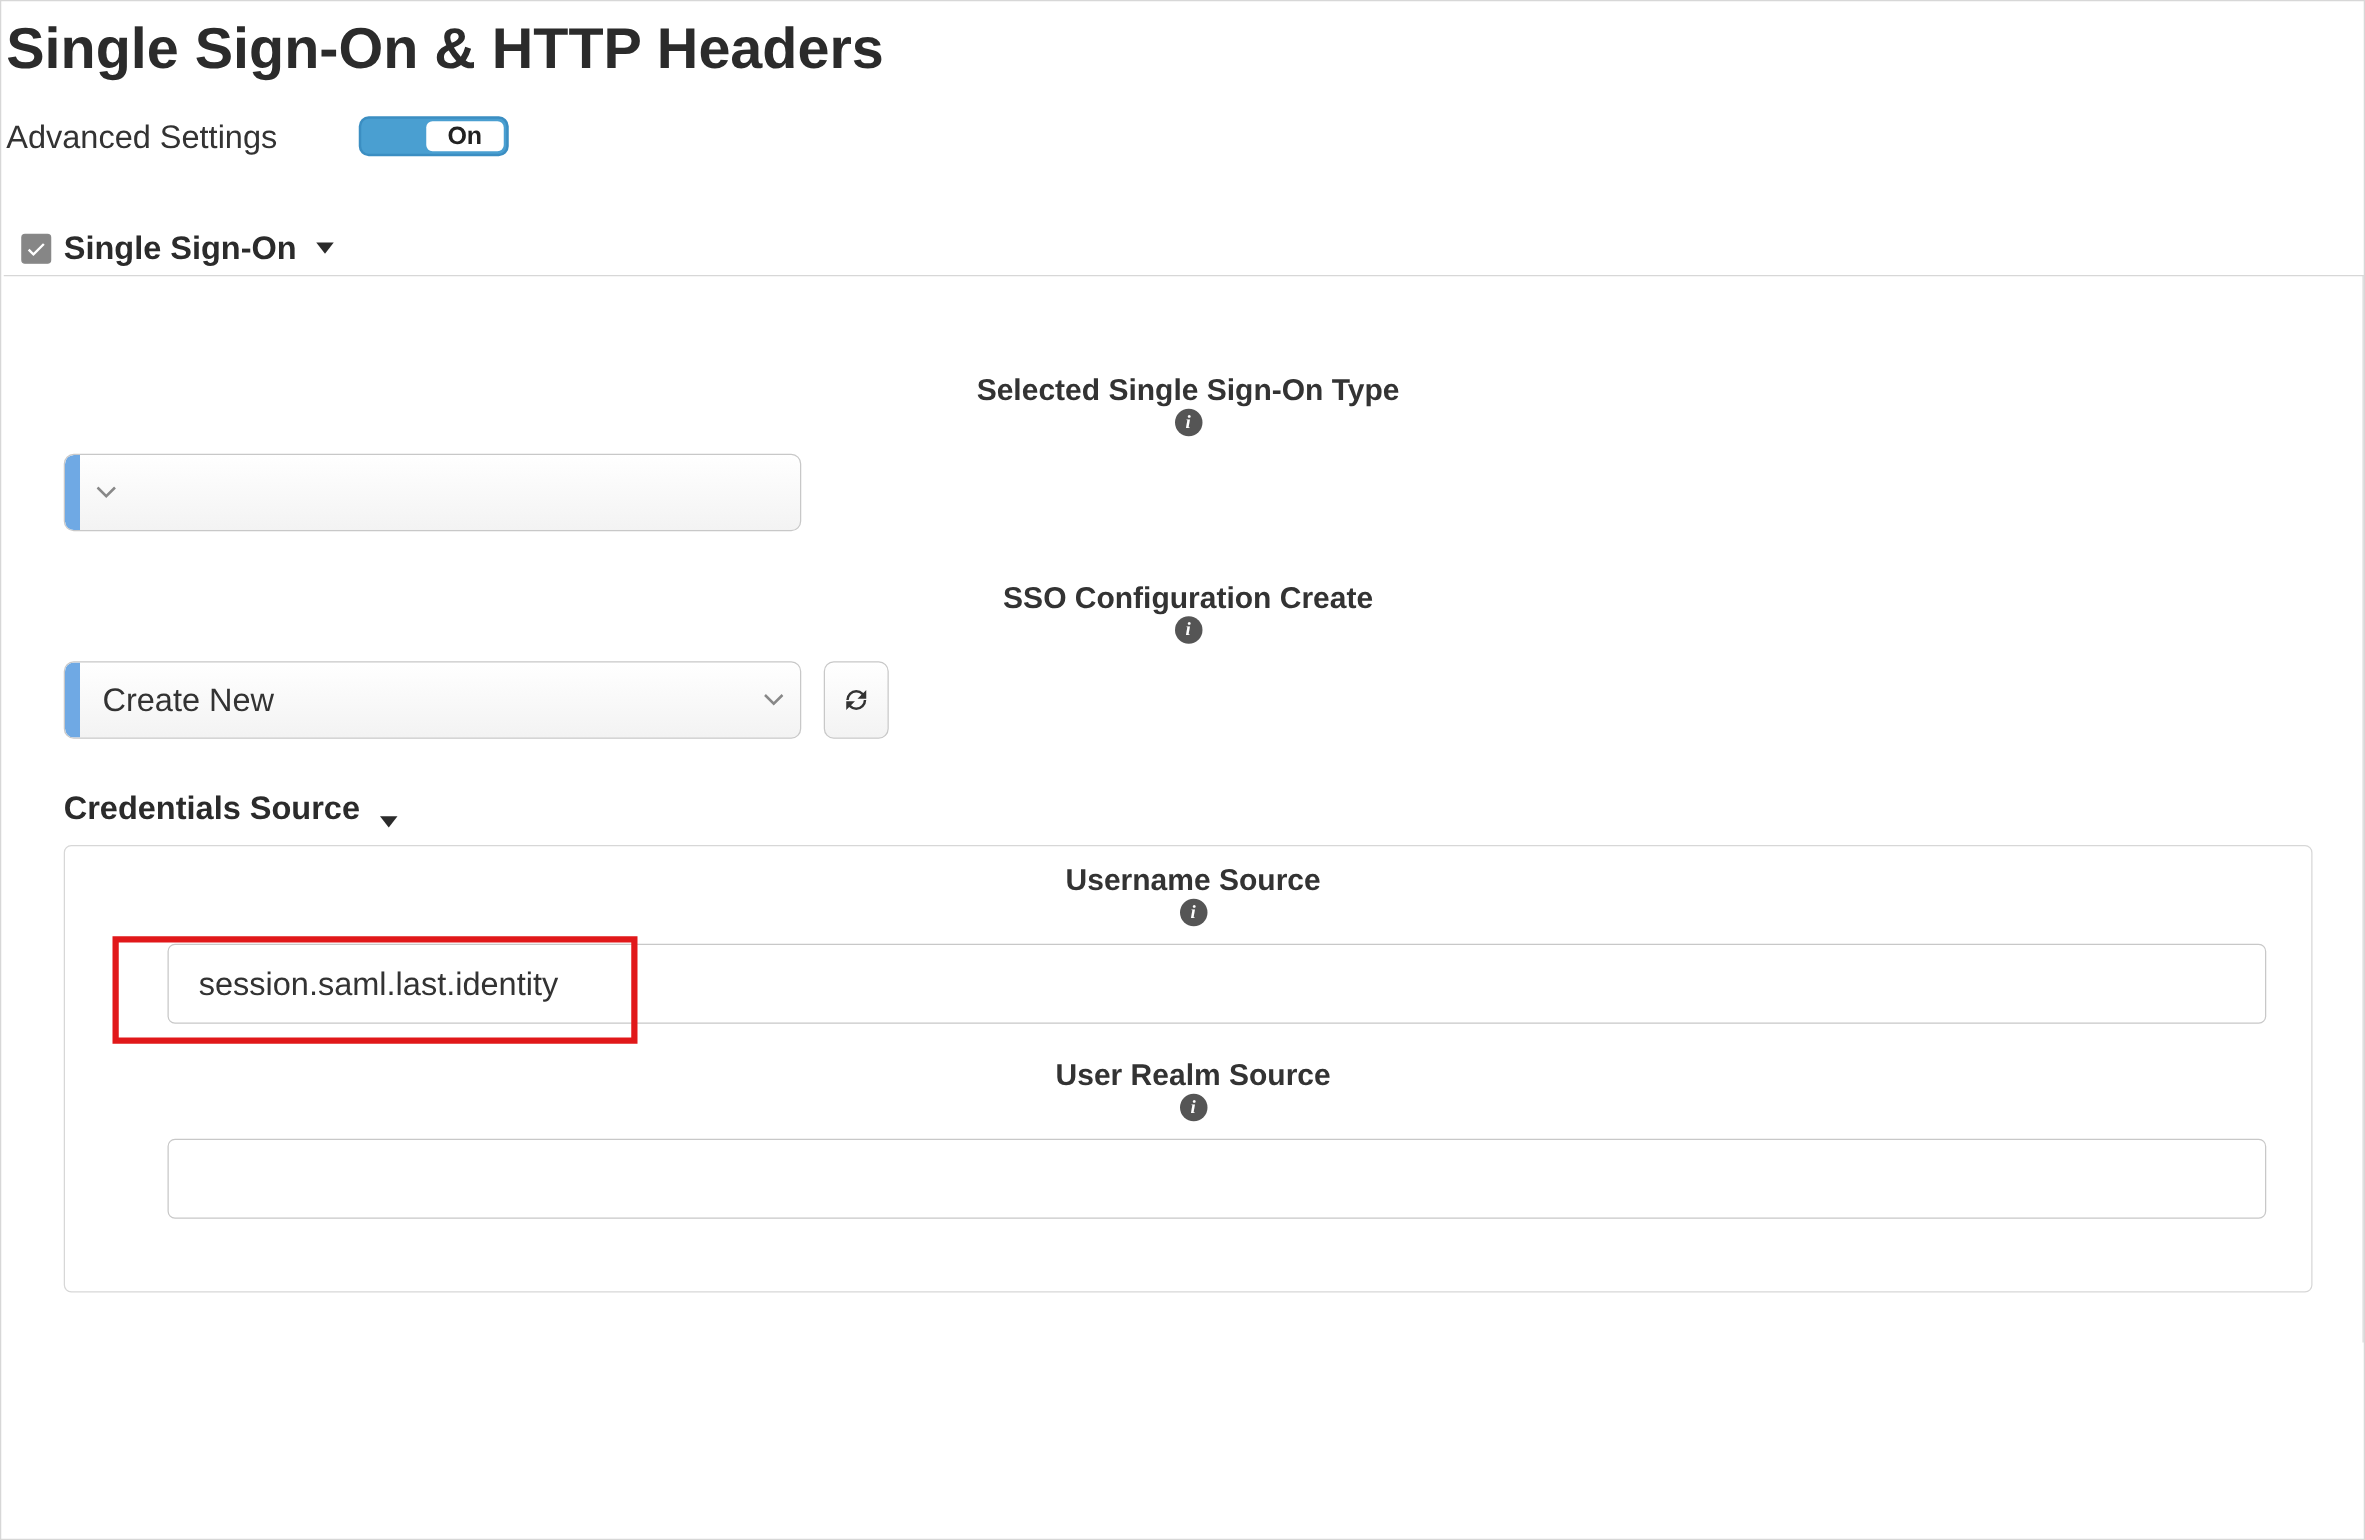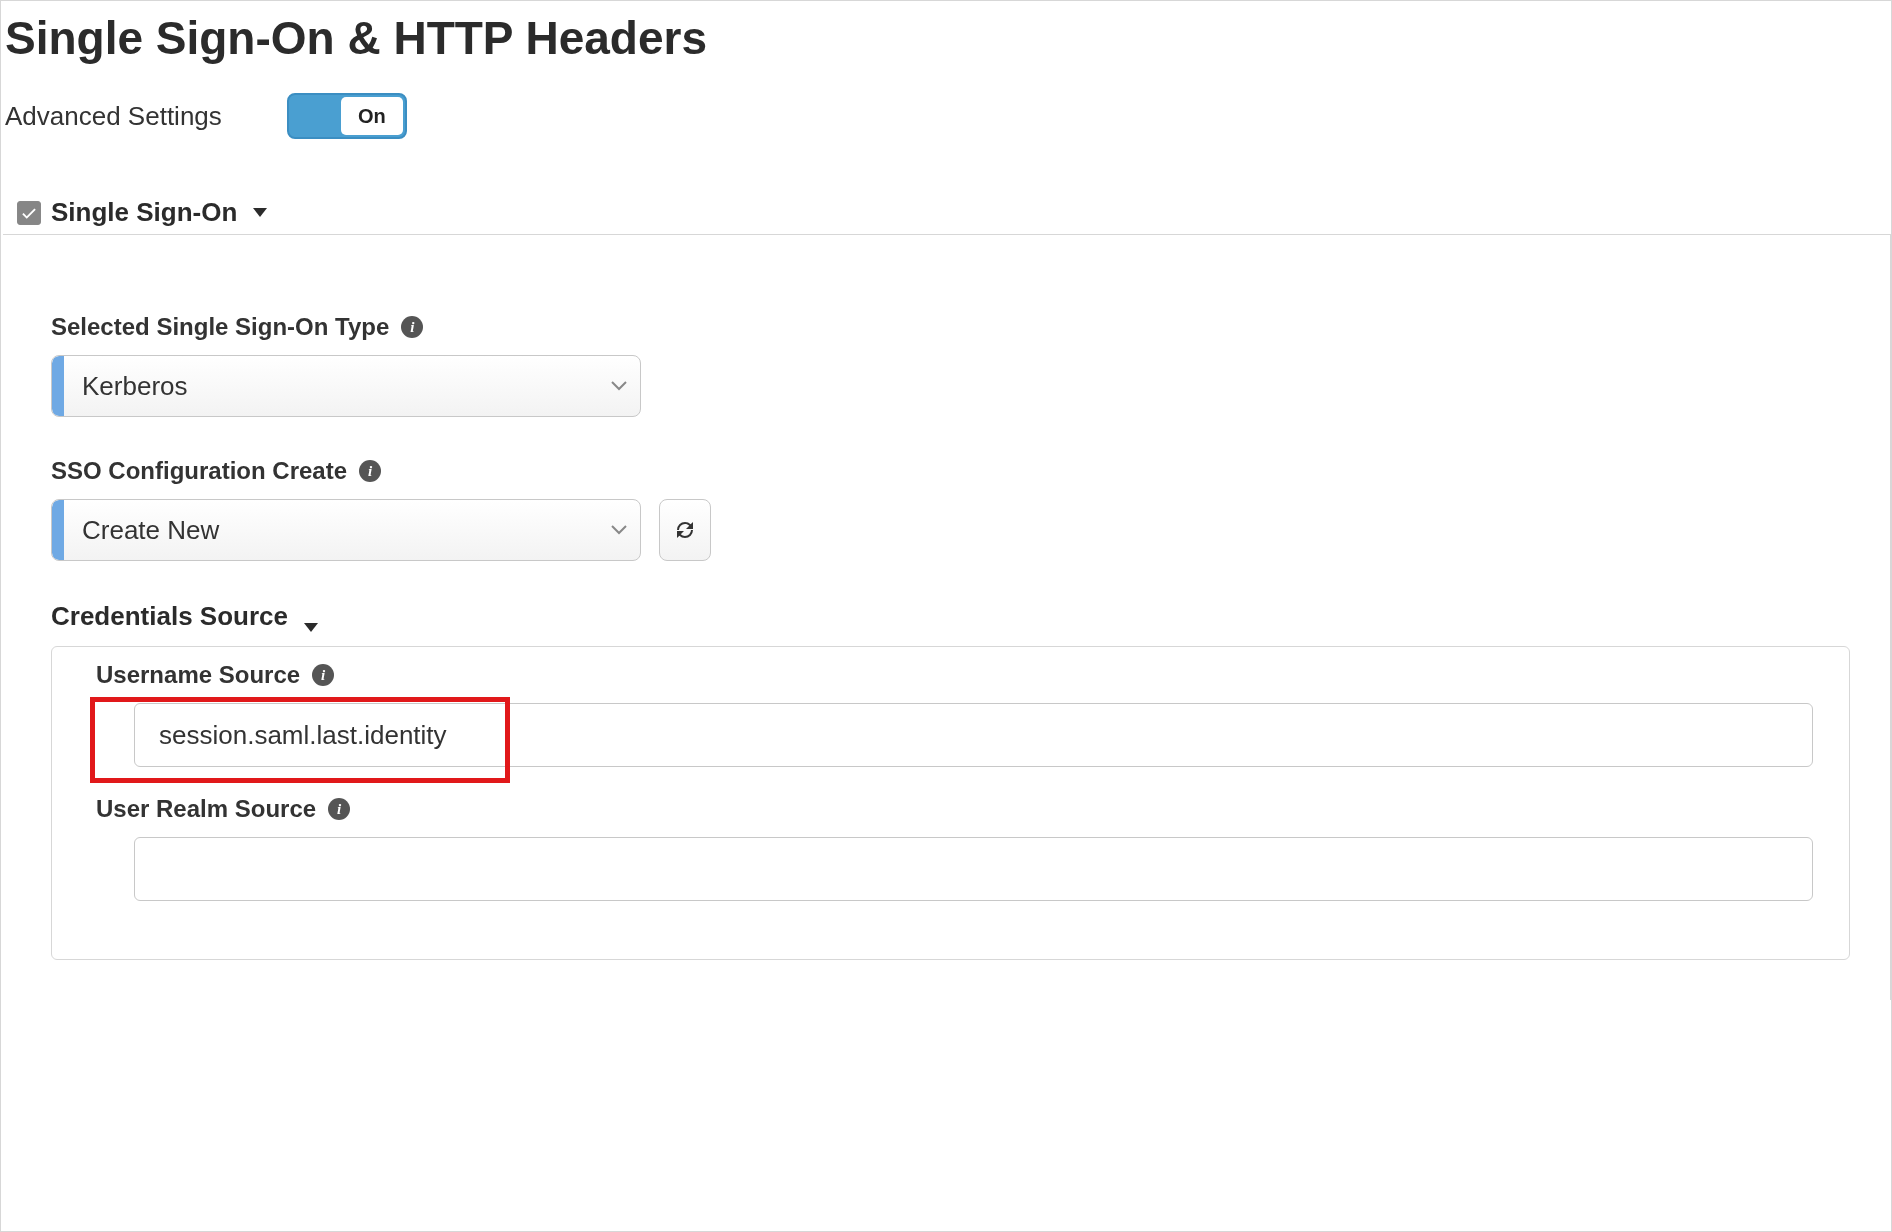--- a/index.html
+++ b/index.html
@@ -29,21 +29,21 @@
     }
     .adv-label {
       font-size: 26px;
       font-weight: 400;
       color: #333;
     }
     .toggle {
       display: inline-flex;
       align-items: center;
       width: 120px;
-      height: 46px;
+      height: 32px;
       border-radius: 8px;
       border: 2px solid #3b8ec2;
       background: #4a9fd1;
       position: relative;
       cursor: pointer;
     }
     .toggle-knob {
       position: absolute;
       right: 2px;
       top: 2px;
@@ -97,21 +97,21 @@
       margin-left: 2px;
     }
 
     .form-label {
       font-size: 24px;
       font-weight: 700;
       color: #333;
       margin-bottom: 14px;
       display: flex;
       align-items: center;
-      gap: 12px;
+      flex-direction: column;
     }
     .info-icon {
       width: 22px; height: 22px;
       background: #555;
       border-radius: 50%;
       display: inline-flex;
       align-items: center;
       justify-content: center;
       color: #fff;
       font-family: Georgia, serif;
@@ -239,21 +239,20 @@
 
   <div class="panel">
 
     <div class="form-label">
       <span>Selected Single Sign-On Type</span>
       <span class="info-icon">i</span>
     </div>
     <div class="select-row">
       <div class="select">
         <span class="select-accent"></span>
-        <span class="select-value">Kerberos</span>
         <span class="select-caret">
           <svg viewBox="0 0 16 10">
               <path d="M1 1l7 7 7-7" stroke="#888" stroke-width="2" fill="none"></path>
             </svg>
         </span>
       </div>
     </div>
 
     <div class="form-label">
       <span>SSO Configuration Create</span>

